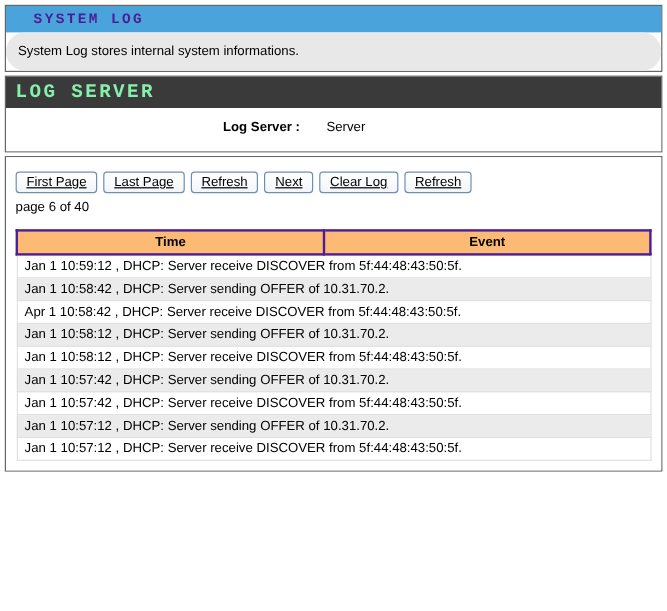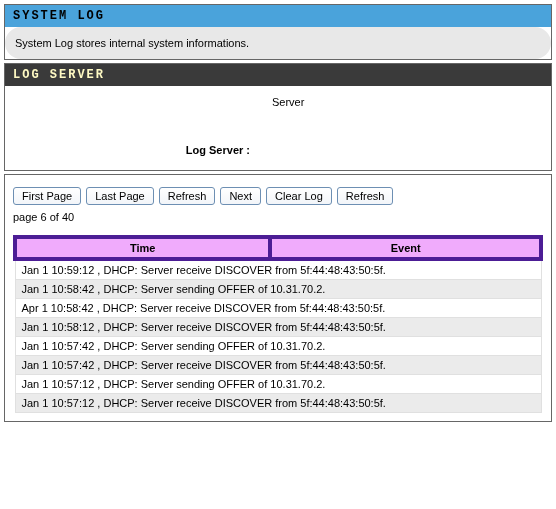--- a/index.html
+++ b/index.html
@@ -9,33 +9,33 @@
     padding: 4px;
     background: #fff;
     color: #000;
   }
   .panel {
     border: 1px solid #666;
     margin-bottom: 3px;
   }
   .panel-blue {
     background: #4aa3db;
-    color: #000000;
+    color: #4c1d95;
     font-family: "Courier New", monospace;
     font-weight: bold;
     font-size: 12px;
     letter-spacing: 2px;
-    padding: 4px 8px;
+    padding: 4px 23px;
   }
   .panel-dark {
     background: #3a3a3a;
-    color: #fef9c3;
+    color: #86efac;
     font-family: "Courier New", monospace;
     font-weight: bold;
-    font-size: 12px;
+    font-size: 16px;
     letter-spacing: 2px;
     padding: 4px 8px;
   }
   .panel-body {
     background: #e8e8e8;
     padding: 10px;
     border-radius: 16px;
   }
   .server-section {
     background: #fff;
@@ -48,51 +48,51 @@
   }
   .kv-row {
     display: flex;
     margin: 2px 0;
   }
   .kv-label {
     width: 235px;
     text-align: right;
     font-weight: bold;
     padding-right: 22px;
-    margin-top: 48px;
   }
   .kv-value {
     flex: 1;
   }
   .btn-row {
     margin: 4px 0 6px 0;
   }
   .btn {
     display: inline-block;
     border: 1px solid #6d8fb3;
     border-radius: 3px;
     background: linear-gradient(#fff, #f2f5f9);
     padding: 2px 8px;
     font-size: 11px;
     font-family: inherit;
     cursor: pointer;
     margin-right: 2px;
     color: #000;
+    text-decoration: underline;
   }
   .pager {
     margin: 4px 0 12px 0;
   }
   table.log {
     width: 100%;
     border-collapse: collapse;
     font-size: 11px;
   }
   table.log th {
-    background: #f0abfc;
-    border: 4px solid #4c1d95;
+    background: #fdba74;
+    border: 2px solid #4c1d95;
     font-weight: bold;
     padding: 3px 23px;
     text-align: center;
   }
   table.log td {
     border: 1px solid #e0e0e0;
     padding: 3px 6px;
     white-space: nowrap;
   }
   table.log tr:nth-child(odd) td {
@@ -154,20 +154,23 @@
         <tr>
             <td colspan="2">Jan 1 10:59:12 , DHCP: Server receive DISCOVER from 5f:44:48:43:50:5f.</td>
           </tr>
         <tr>
             <td colspan="2">Jan 1 10:58:42 , DHCP: Server sending OFFER of 10.31.70.2.</td>
           </tr>
         <tr>
             <td colspan="2">Apr 1 10:58:42 , DHCP: Server receive DISCOVER from 5f:44:48:43:50:5f.</td>
           </tr>
         <tr>
+            <td colspan="2">Jan 1 10:58:12 , DHCP: Server sending OFFER of 10.31.70.2.</td>
+          </tr>
+        <tr>
             <td colspan="2">Jan 1 10:58:12 , DHCP: Server receive DISCOVER from 5f:44:48:43:50:5f.</td>
           </tr>
         <tr>
             <td colspan="2">Jan 1 10:57:42 , DHCP: Server sending OFFER of 10.31.70.2.</td>
           </tr>
         <tr>
             <td colspan="2">Jan 1 10:57:42 , DHCP: Server receive DISCOVER from 5f:44:48:43:50:5f.</td>
           </tr>
         <tr>
             <td colspan="2">Jan 1 10:57:12 , DHCP: Server sending OFFER of 10.31.70.2.</td>

